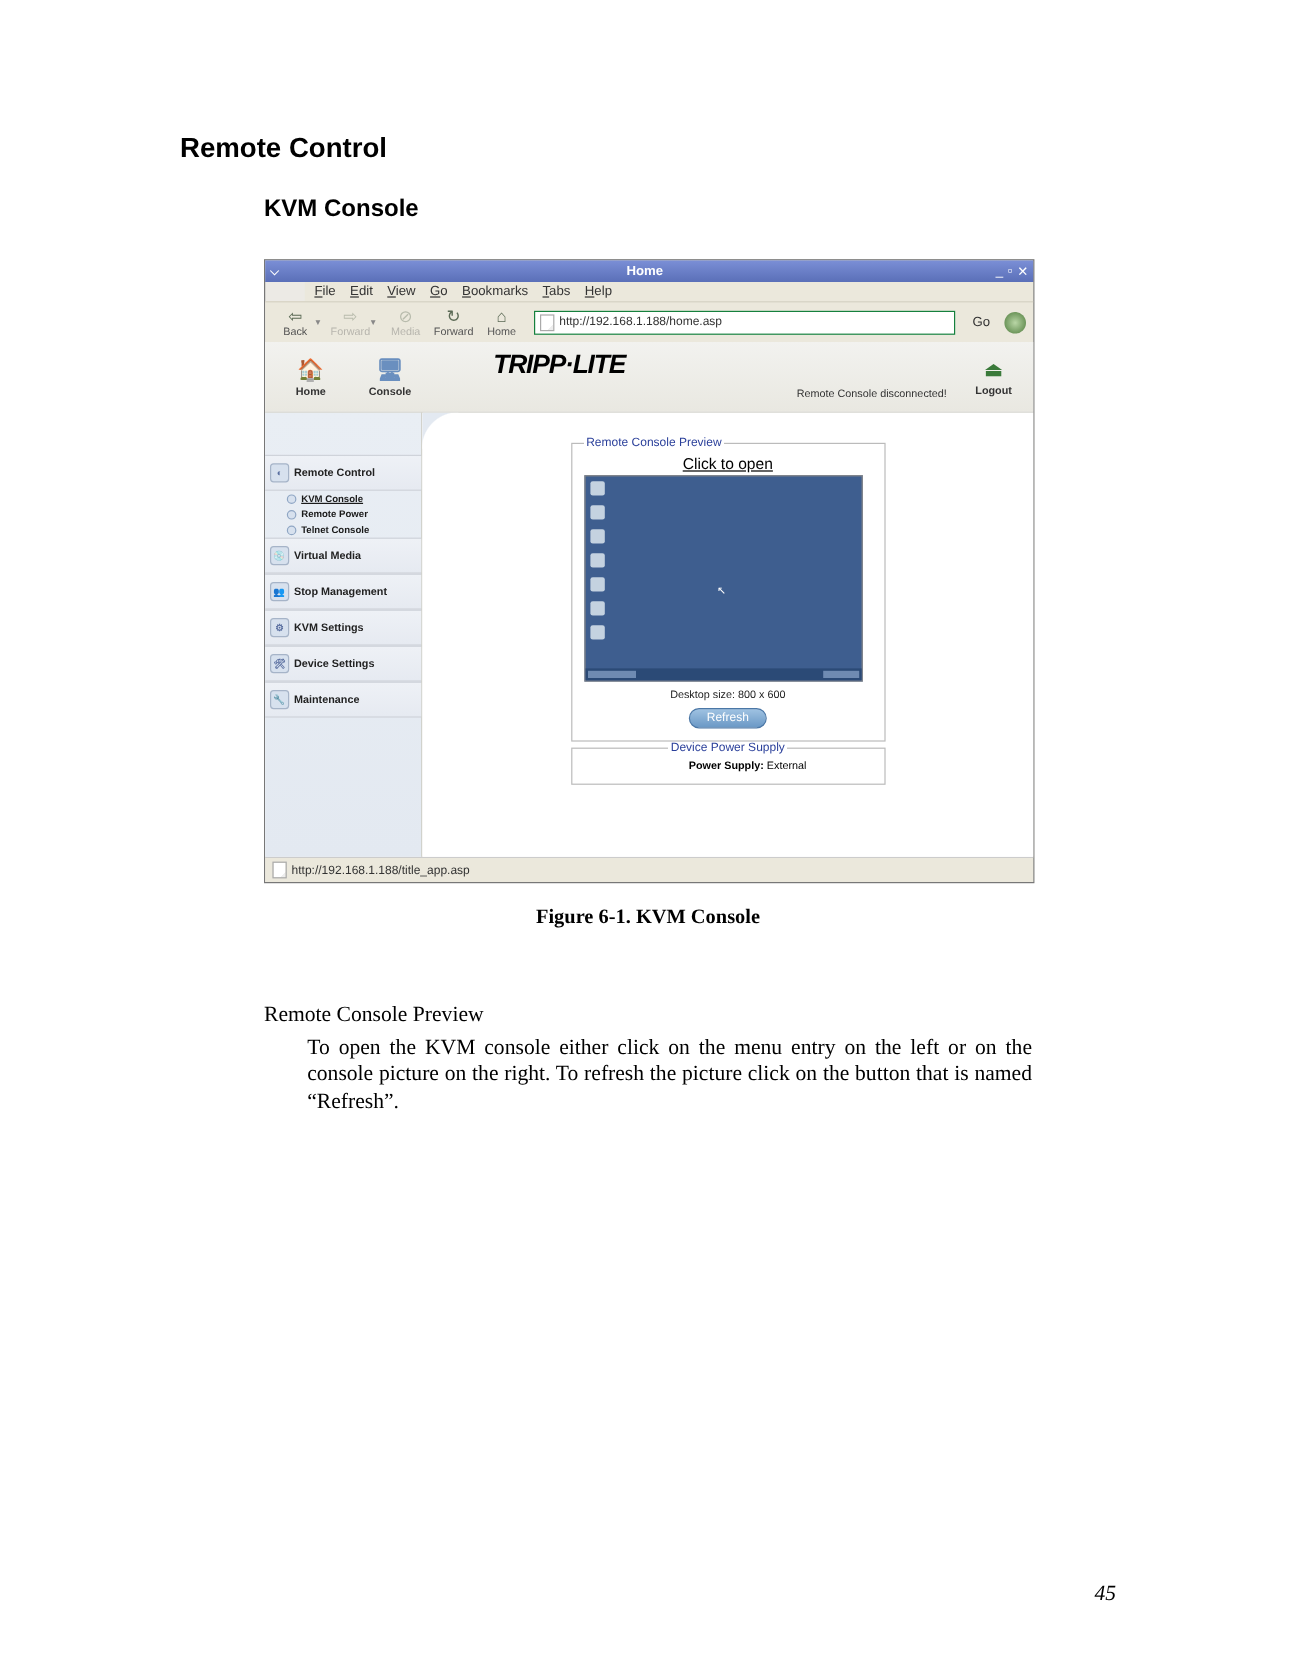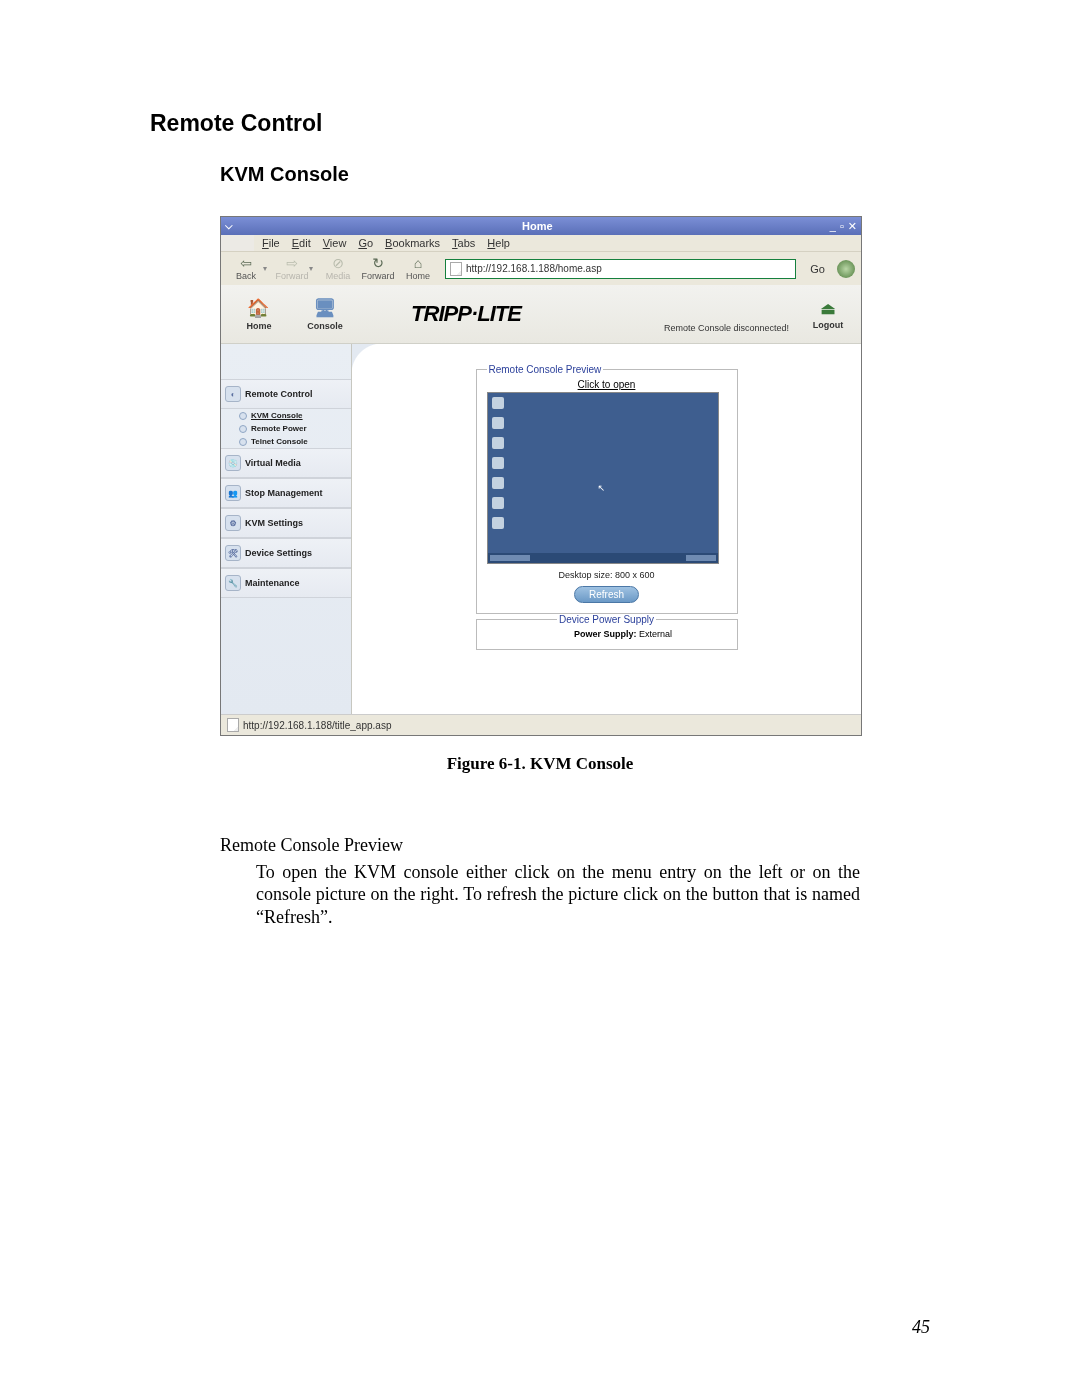--- a/index.html
+++ b/index.html
@@ -138,21 +138,20 @@
     width: 60px;
     font-size: 9px;
     font-weight: bold;
     color: #333;
     gap: 2px;
   }
   .hbtn .hico { font-size: 18px; color: #6a8fbf; }
   .brand {
     flex: 0 0 150px;
     display: flex;
-    align-items: center;
     justify-content: center;
     margin-left: 30px;
   }
   .brand-text {
     font-family: Arial Black, Arial, sans-serif;
     font-weight: 900;
     font-size: 22px;
     font-style: italic;
     letter-spacing: -1px;
     color: #000;
@@ -243,21 +242,21 @@
   }
   fieldset.panel legend {
     font-size: 10px;
     color: #2a3f9a;
     font-weight: normal;
     padding: 0 2px;
   }
   .preview-panel { width: 240px; }
   .click-open {
     text-align: center;
-    font-size: 10px;
+    font-size: 13px;
     text-decoration: underline;
     color: #000;
     margin-bottom: 2px;
   }
   .screenshot {
     width: 230px;
     height: 170px;
     background: #3e5e8f;
     position: relative;
     border: 1px solid #888;

